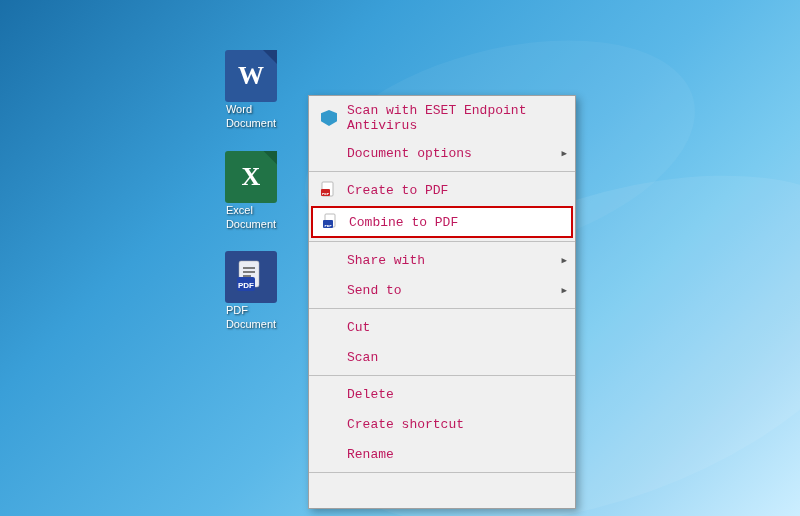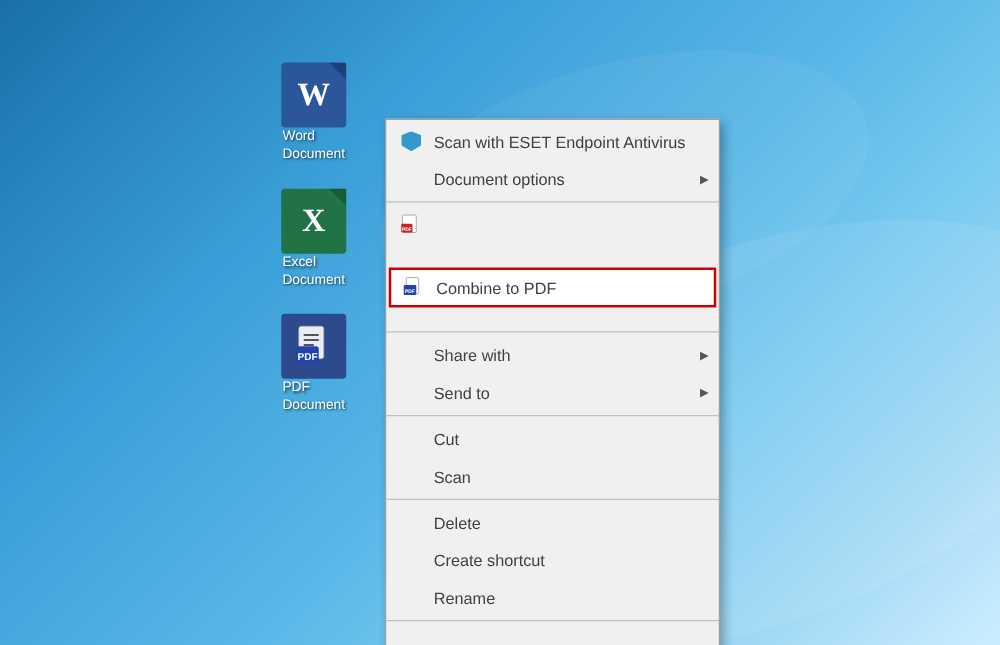--- a/index.html
+++ b/index.html
@@ -129,21 +129,22 @@
       z-index: 100;
     }
 
     .menu-item {
       display: flex;
       align-items: center;
       padding: 5px 12px 5px 10px;
       cursor: pointer;
       position: relative;
       min-height: 24px;
-      color: #404040;
+      color: #be185d;
+      font-family: Liberation Mono, monospace;
     }
 
     .menu-item.has-submenu::after {
       content: '▶';
       position: absolute;
       right: 8px;
       font-size: 9px;
       color: #555;
     }
 
@@ -238,23 +239,24 @@
   <div class="menu-separator"></div>
 
   <div class="menu-item">
     <div class="menu-icon">
       <svg width="18" height="18" viewBox="0 0 18 18">
         <rect x="2" y="1" width="11" height="14" rx="1" fill="white" stroke="#aaa" stroke-width="0.8"></rect>
         <rect x="1" y="8" width="9" height="7" rx="1" fill="#cc2222"></rect>
         <text x="5.5" y="14" font-size="4" fill="white" text-anchor="middle" font-weight="bold">PDF</text>
       </svg>
     </div>
-  </div>
-
-  <div class="menu-item combine-row" style="border: 2px solid #cc0000; background: white; margin: 19px 2px; display:flex; align-items:center; padding: 4px 10px 4px 8px;">
+    <span class="menu-item-text">Create to PDF</span>
+  </div>
+
+  <div class="menu-item combine-row" style="border: 2px solid #cc0000; background: white; margin: 1px 2px; display:flex; align-items:center; padding: 4px 10px 4px 8px;">
     <div class="menu-icon">
       <svg width="18" height="18" viewBox="0 0 18 18">
         <rect x="3" y="1" width="10" height="13" rx="1" fill="white" stroke="#aaa" stroke-width="0.8"></rect>
         <rect x="1" y="7" width="10" height="8" rx="1" fill="#2244aa"></rect>
         <text x="6" y="13.5" font-size="4" fill="white" text-anchor="middle" font-weight="bold">PDF</text>
       </svg>
     </div>
     <span class="menu-item-text">Combine to PDF</span>
   </div>
 

